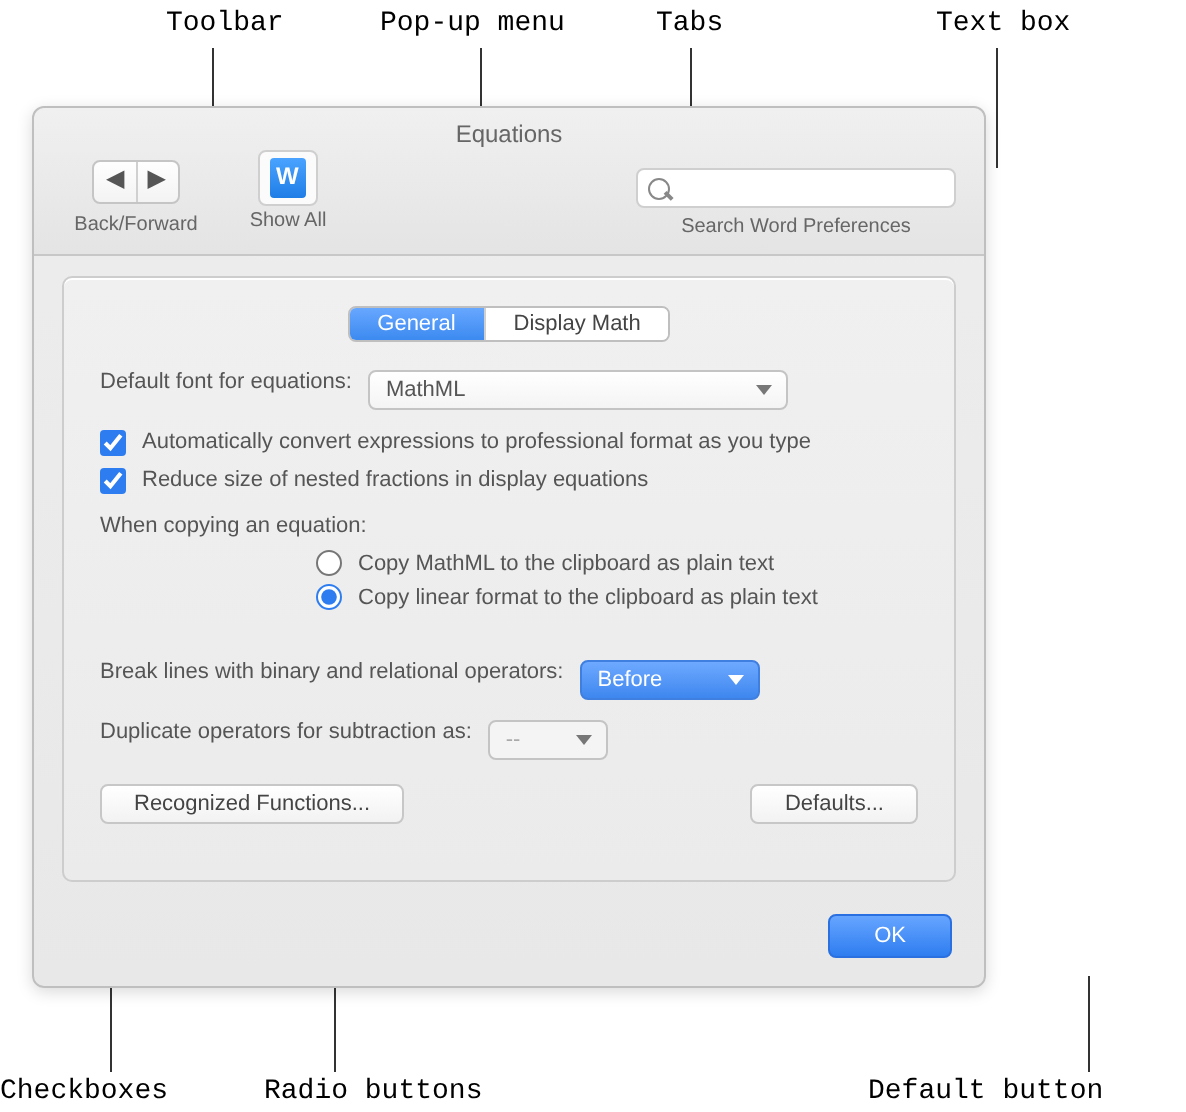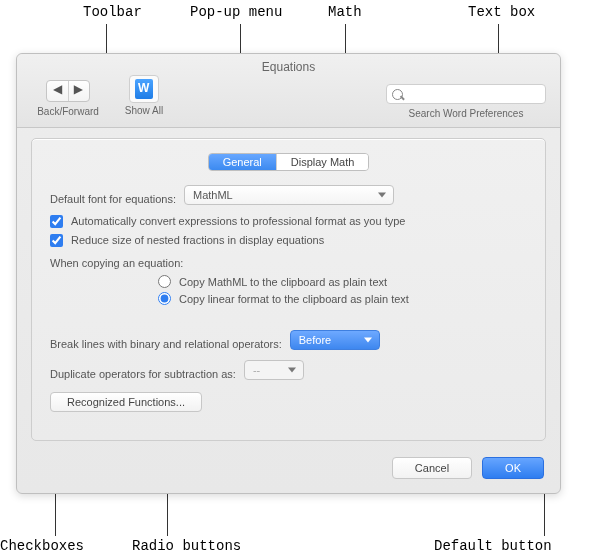--- a/index.html
+++ b/index.html
@@ -1,19 +1,19 @@
 <!DOCTYPE html>
 <html><head>
   <meta charset="utf-8">
   <style>
     * { box-sizing: border-box; margin: 0; padding: 0; }
     body { font-family: -apple-system, "Lucida Grande", Helvetica, sans-serif; font-size: 11px; color: #555; background: #fff; width: 593px; height: 556px; position: relative; }
     .callout { position: absolute; font-size: 14px; color: #000; font-family: Liberation Mono, monospace; }
     .callout-line { position: absolute; background: #333; }
-    .window { position: absolute; left: 16px; top: 53px; width: 545px; height: 441px; background: linear-gradient(#ededed,#e8e8e8); border: 1px solid #bfbfbf; border-radius: 6px; box-shadow: 0 2px 8px rgba(0,0,0,0.15); }
+    .window { position: absolute; left: 16px; top: 53px; width: 477px; height: 441px; background: linear-gradient(#ededed,#e8e8e8); border: 1px solid #bfbfbf; border-radius: 6px; box-shadow: 0 2px 8px rgba(0,0,0,0.15); }
     .toolbar { height: 74px; background: linear-gradient(#f0f0f0,#e4e4e4); border-bottom: 1px solid #c7c7c7; border-radius: 6px 6px 0 0; position: relative; }
     .win-title { position: absolute; top: 6px; left: 0; right: 0; text-align: center; color: #666; font-size: 12px; }
     .tb-item { position: absolute; text-align: center; font-size: 10px; color: #666; }
     .tb-item .label { margin-top: 2px; text-align: center; }
     .backfwd { left: 14px; top: 26px; width: 74px; }
     .backfwd .btns { display: inline-block; border: 1px solid #c5c5c5; border-radius: 4px; background: linear-gradient(#fefefe,#f3f3f3); height: 22px; width: 44px; position: relative; }
     .backfwd .btns span { position: absolute; top: 1px; font-size: 12px; color: #555; }
     .backfwd .btns .l { left: 6px; } .backfwd .btns .r { right: 6px; }
     .backfwd .btns::after { content:""; position:absolute; left:50%; top:0; bottom:0; width:1px; background:#d0d0d0; }
     .showall { left: 102px; top: 21px; width: 50px; }
@@ -26,21 +26,21 @@
     .search-wrap::after { content:""; position:absolute; left:14px; top:13px; width:5px; height:1.5px; background:#888; transform:rotate(45deg);}
     .search-label { font-size: 10px; color: #666; margin-top: 4px; }
 
     .inner { position: absolute; left: 14px; right: 14px; top: 84px; bottom: 52px; background: linear-gradient(#f0f0f0,#ebebeb); border: 1px solid #cdcdcd; border-radius: 5px; padding: 14px 18px; box-shadow: inset 0 1px 0 #fff; }
     .tabs { text-align: center; margin-bottom: 14px; }
     .tabstrip { display: inline-flex; border: 1px solid #bfbfbf; border-radius: 4px; overflow: hidden; height: 18px; }
     .tab { padding: 1px 14px; font-size: 11px; background:#fff; color:#444; cursor:pointer; display:flex; align-items:center;}
     .tab.active { background: linear-gradient(#67a7ff,#3c8af0); color:#fff; }
     .tab:not(:last-child){ border-right:1px solid #cfcfcf; }
 
-    .row { display:flex; align-items:flex-end; margin-bottom: 10px; font-size: 11px; color:#555; }
+    .row { display:flex; align-items:flex-start; margin-bottom: 10px; font-size: 11px; color:#555; }
     .row label { margin-right: 8px; }
     .popup { flex:0 0 210px; height: 20px; border:1px solid #c4c4c4; border-radius:4px; background:linear-gradient(#fff,#f4f4f4); padding:0 22px 0 8px; font-size:11px; display:flex; align-items:center; position:relative; cursor:pointer;}
     .popup::after { content:""; position:absolute; right:7px; top:50%; transform:translateY(-50%); width:0; height:0; border-left:4px solid transparent; border-right:4px solid transparent; border-top:5px solid #777;}
     .popup.sm { flex:0 0 60px; }
     .popup.md { flex:0 0 90px; background: linear-gradient(#6ea9ff,#3e87ef); color:#fff; border-color:#3e7fe0;}
     .popup.md::after { border-top-color:#fff; }
     .popup.disabled { color:#aaa; background:#f4f4f4;}
 
     .check { display:flex; margin-bottom: 6px; font-size:11px; color:#555;}
     .check input { margin-right: 8px; accent-color:#2e7df0; width:13px; height:13px; }
@@ -56,21 +56,21 @@
     .bottom-btns .macbtn { padding: 0 22px; height: 22px; }
     .macbtn.default { background: linear-gradient(#66a5ff,#2e7df0); color:#fff; border-color:#2b70e0; }
   </style>
 </head>
 <body>
 
 <div class="callout" style="left:83px; top:4px;">Toolbar</div>
 <div class="callout-line" style="left:106px; top:24px; width:1px; height:30px;"></div>
 <div class="callout" style="left:190px; top:4px;">Pop-up menu</div>
 <div class="callout-line" style="left:240px; top:24px; width:1px; height:180px;"></div>
-<div class="callout" style="left:328px; top:4px;">Math</div>
+<div class="callout" style="left:328px; top:4px;">Tabs</div>
 <div class="callout-line" style="left:345px; top:24px; width:1px; height:124px;"></div>
 <div class="callout" style="left:468px; top:4px;">Text box</div>
 <div class="callout-line" style="left:498px; top:24px; width:1px; height:60px;"></div>
 <div class="callout" style="left:0px; top:538px;">Checkboxes</div>
 <div class="callout-line" style="left:55px; top:249px; width:1px; height:287px;"></div>
 <div class="callout" style="left:132px; top:538px;">Radio buttons</div>
 <div class="callout-line" style="left:167px; top:318px; width:1px; height:218px;"></div>
 <div class="callout" style="left:434px; top:538px;">Default button</div>
 <div class="callout-line" style="left:544px; top:488px; width:1px; height:48px;"></div>
 
@@ -144,22 +144,22 @@
 
     <div class="row">
       <label>Duplicate operators for subtraction as:</label>
       <div class="popup sm disabled">
         <span>--</span>
       </div>
     </div>
 
     <div class="btnrow">
       <button class="macbtn">Recognized Functions...</button>
+      <button class="macbtn" style="margin-left:auto;">Defaults...</button>
     </div>
 
   </div>
 
   <div class="bottom-btns">
-    <button class="macbtn">Cancel</button>
     <button class="macbtn default">OK</button>
   </div>
 
 </div>
 
 </body></html>

